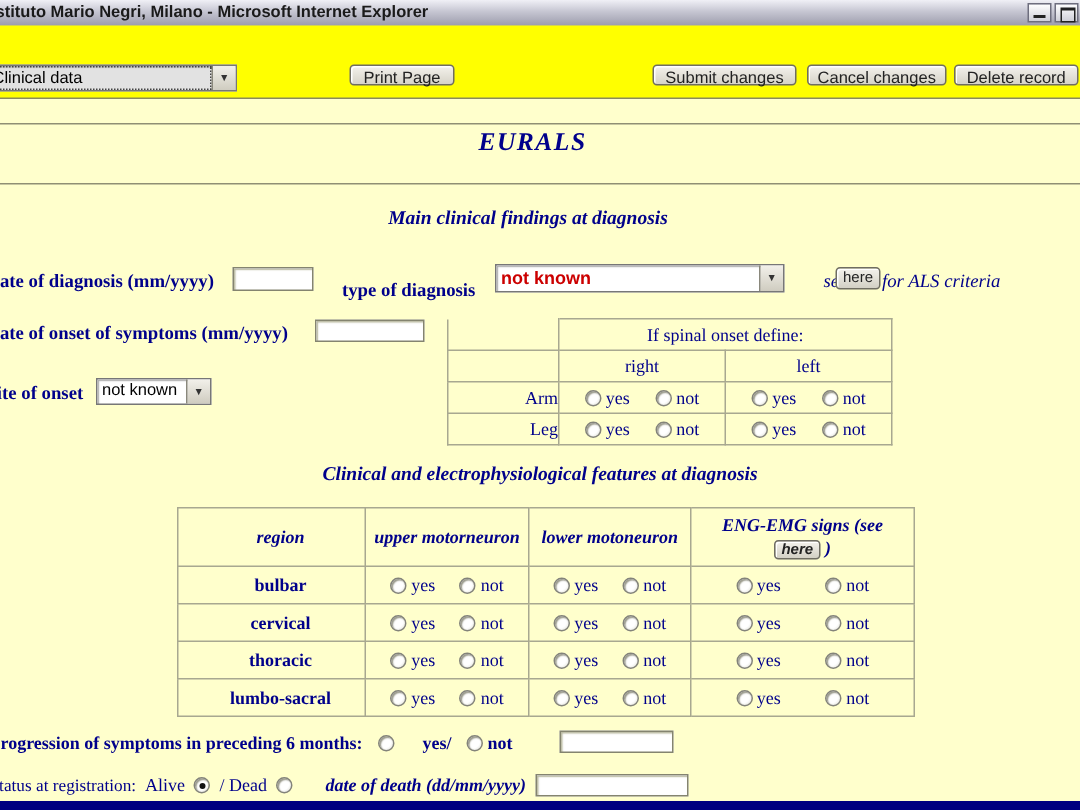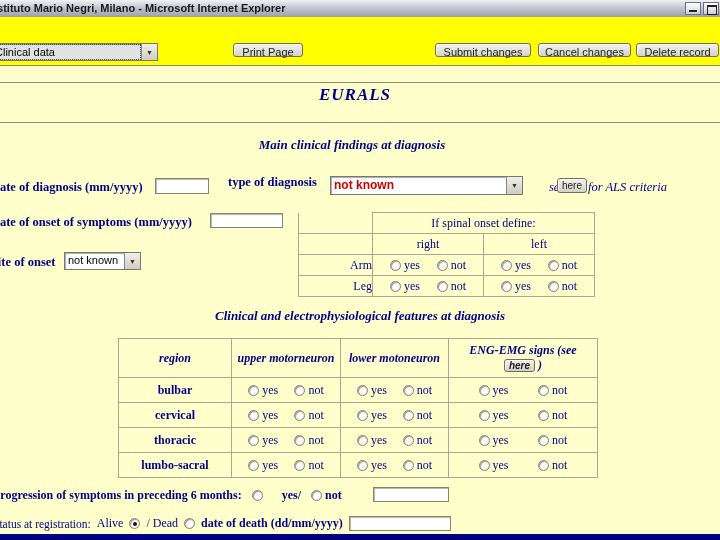--- a/index.html
+++ b/index.html
@@ -75,21 +75,21 @@
   .spinal{position:absolute;left:308px;top:146px;}
   .spinal td{height:20px;}
   .spinal .c1{width:65px;}
   .spinal .c2{width:110px;}
   .spinal .c3{width:110px;}
   .spinal .e1{border-top:none;border-left:1px solid #a8a890;}
   .spinal .rowlab{text-align:right;padding-left:8px;}
   .features{position:absolute;left:128px;top:272px;}
   .features td{height:24px;}
   .features .hc{height:38px;font-weight:bold;font-style:italic;}
-  .features .fc1{width:112px;}
+  .features .fc1{width:112px;padding-left:12px;}
   .features .fc2{width:108px;}
   .features .fc3{width:107px;}
   .features .fc4{width:148px;}
   .features .rowlab{font-weight:bold;}
   .rcell-inner{display:flex;justify-content:space-evenly;align-items:center;}
   .enghdr{line-height:15px;}
 
   
   .flexrow{position:absolute;display:flex;align-items:center;white-space:nowrap;}
   .blab{font-family:"Liberation Serif", serif;font-size:12px;font-weight:bold;color:#00008B;}
@@ -125,21 +125,21 @@
 
   <div class="content">
     <div class="hr" style="top:16px;"></div>
     <div class="page-title">EURALS</div>
     <div class="hr" style="top:56px;"></div>
 
     <div class="sec-head" style="top:71px;">Main clinical findings at diagnosis</div>
 
     <span class="lab" style="left:3px;top:114px;">date of diagnosis (mm/yyyy)</span>
     <input class="tinput" style="left: 165px; top: 112px; width: 54px; height: 16px;" type="text">
-    <span class="lab" style="left:238px;top:109px;text-align:right;">type of diagnosis</span>
+    <span class="lab" style="left:238px;top:120px;text-align:right;">type of diagnosis</span>
     <span class="sel sel-type">
       <span class="sel-text">not known</span>
       <span class="sel-arrow">▼</span>
     </span>
     <span class="lab lab-it" style="left:544px;top:114px;margin-left:15px;">see</span>
     <span class="here-btn here-abs" style="left:567px;top:112px;">here</span>
     <span class="lab lab-it" style="left:598px;top:114px;">for ALS criteria</span>
 
     <span class="lab" style="left:3px;top:149px;">date of onset of symptoms (mm/yyyy)</span>
     <input class="tinput" style="left: 220px; top: 147px; width: 73px; height: 15px;" type="text">
@@ -407,21 +407,21 @@
     <div class="flexrow" style="left:383px;top:421px;gap:6px;">
       <input class="tinput" style="position: static; width: 76px; height: 15px;" type="text">
     </div>
 
     <div class="flexrow" style="left:3px;top:450px;gap:6px;">
       <span class="blab blab-reg" style="font-size:11.5px;">Status at registration:</span>
       <span class="blab blab-reg">Alive</span>
       <span class="radio checked"></span>
       <span class="blab blab-reg">/ Dead</span>
       <span class="radio"></span>
-      <span class="blab" style="">date of death (dd/mm/yyyy)</span>
+      <span class="blab" style="margin-left:16px;font-style:italic;">date of death (dd/mm/yyyy)</span>
       <input class="tinput" style="position: static; width: 102px; height: 15px;" type="text">
     </div>
   </div>
 
   <div class="bottombar"></div>
 
 </div>
 </div>
 
 </body></html>

